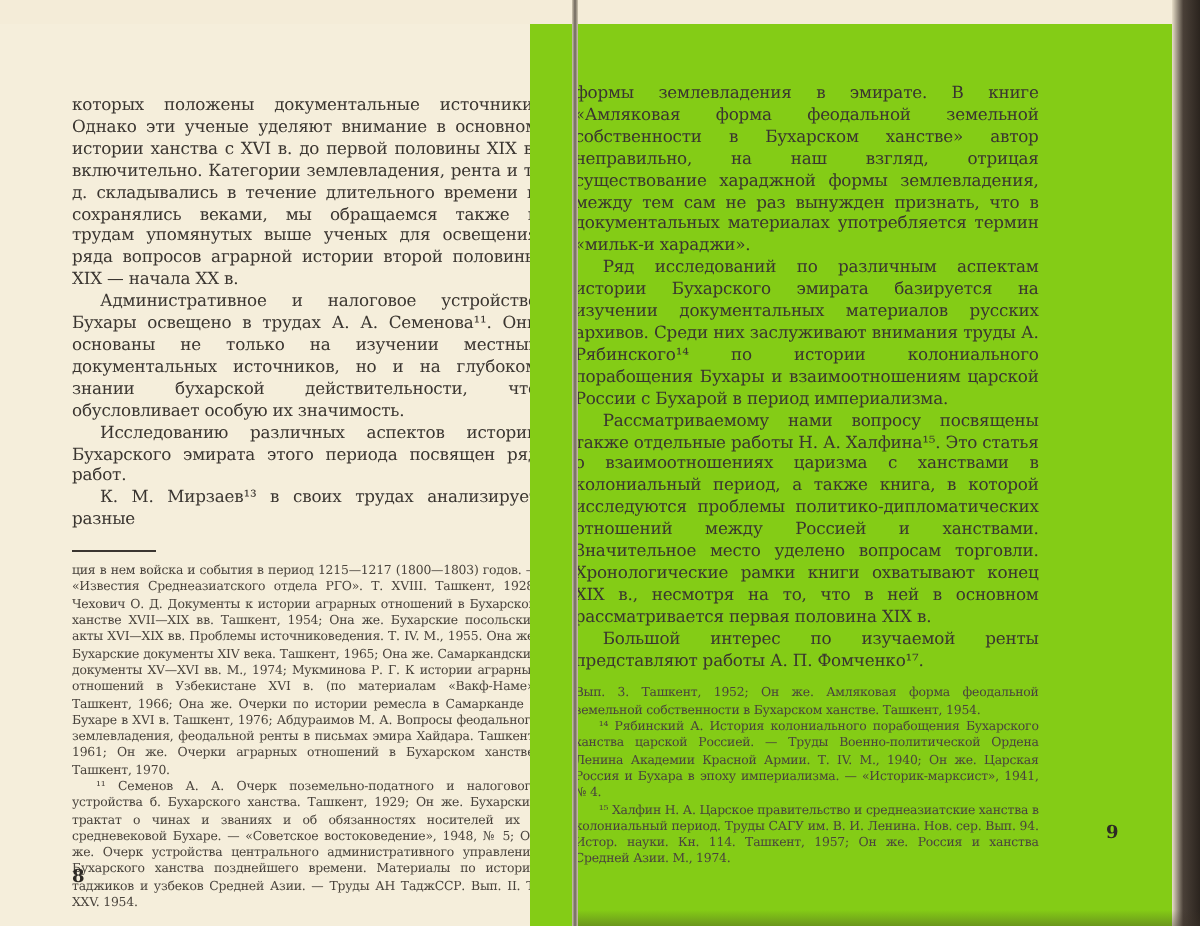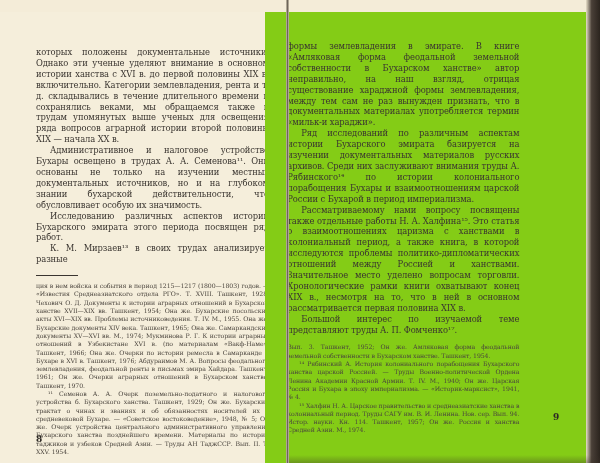--- a/index.html
+++ b/index.html
@@ -60,21 +60,21 @@
       </div>
     </div>
     <div class="pagenum">8</div>
   </div>
 
   <div class="page right">
     <div class="text">
       <p>формы землевладения в эмирате. В книге «Амляковая форма феодальной земельной собственности в Бухарском ханстве» автор неправильно, на наш взгляд, отрицая существование хараджной формы землевладения, между тем сам не раз вынужден признать, что в документальных материалах употребляется термин «мильк-и хараджи».</p>
       <p class="indent">Ряд исследований по различным аспектам истории Бухарского эмирата базируется на изучении документальных материалов русских архивов. Среди них заслуживают внимания труды А. Рябинского¹⁴ по истории колониального порабощения Бухары и взаимоотношениям царской России с Бухарой в период империализма.</p>
       <p class="indent">Рассматриваемому нами вопросу посвящены также отдельные работы Н. А. Халфина¹⁵. Это статья о взаимоотношениях царизма с ханствами в колониальный период, а также книга, в которой исследуются проблемы политико-дипломатических отношений между Россией и ханствами. Значительное место уделено вопросам торговли. Хронологические рамки книги охватывают конец XIX в., несмотря на то, что в ней в основном рассматривается первая половина XIX в.</p>
-      <p class="indent">Большой интерес по изучаемой теме представляют труды А. П. Фомченко¹⁷.</p>
+      <p class="indent">Большой интерес по изучаемой ренты представляют работы А. П. Фомченко¹⁷.</p>
       <div class="notes">
         <p>Вып. 3. Ташкент, 1952; Он же. Амляковая форма феодальной земельной собственности в Бухарском ханстве. Ташкент, 1954.</p>
         <p class="indent">¹⁴ Рябинский А. История колониального порабощения Бухарского ханства царской Россией. — Труды Военно-политической Ордена Ленина Академии Красной Армии. Т. IV. М., 1940; Он же. Царская Россия и Бухара в эпоху империализма. — «Историк-марксист», 1941, № 4.</p>
         <p class="indent">¹⁵ Халфин Н. А. Царское правительство и среднеазиатские ханства в колониальный период. Труды САГУ им. В. И. Ленина. Нов. сер. Вып. 94. Истор. науки. Кн. 114. Ташкент, 1957; Он же. Россия и ханства Средней Азии. М., 1974.</p>
 
       </div>
     </div>
   </div>
 </div>
 <div class="pagenum" style="left:553px;top:412px;">9</div>

